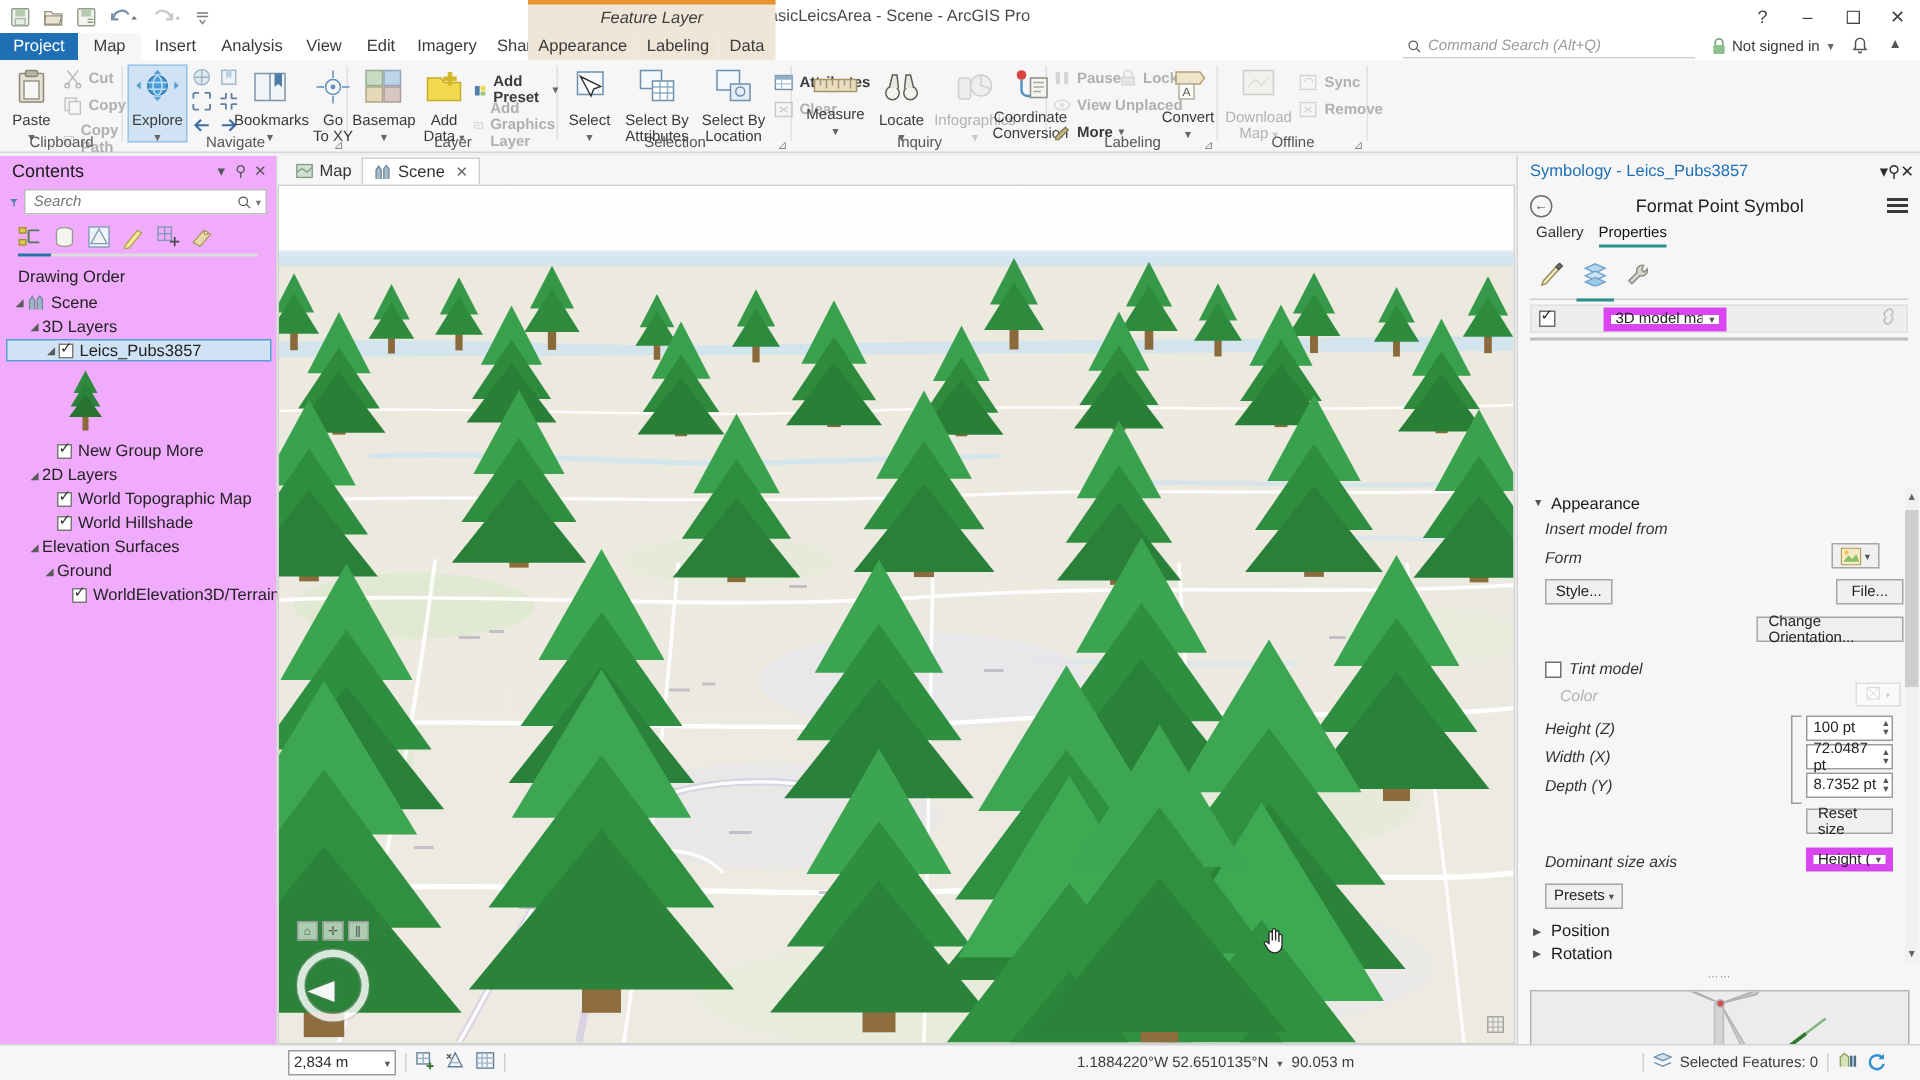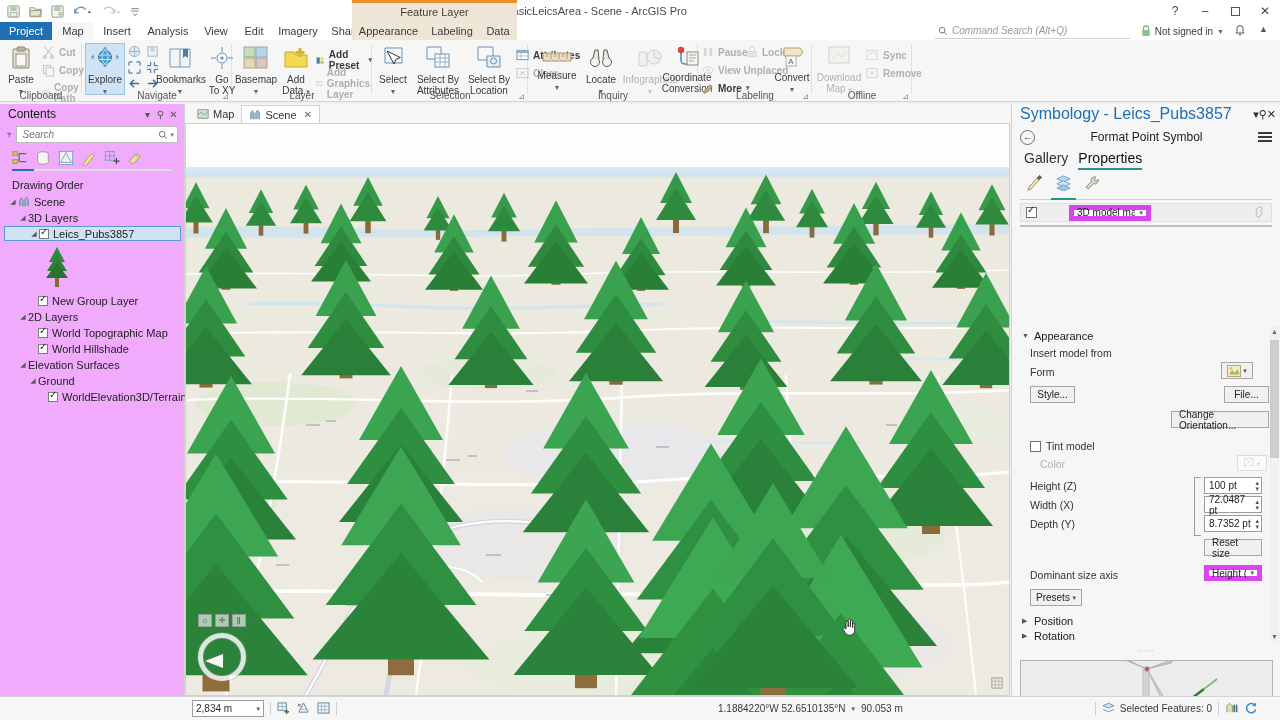--- a/index.html
+++ b/index.html
@@ -108,49 +108,49 @@
              border-top:7px solid transparent; border-bottom:7px solid transparent;
              border-right:18px solid rgba(255,255,255,.95);
              filter:drop-shadow(0 0 1px rgba(120,120,120,.8)); }
   .attrib { position:absolute; right:6px; bottom:4px; font-size:9px; color:#777; }
   .cursor-hand { position:absolute; left:656px; top:494px; font-size:13px; color:#333; }
 
   
   .symb { position:absolute; left:1011px; top:104px; width:269px; height:592px; background:#f6f6f6;
           border-left:1px solid #d4d4d4; }
   .symb-hd { height:20px; display:flex; align-items:center; padding:0 4px 0 8px; }
-  .symb-hd .t { flex:1; font-size:16px; color:#1f6fb4; }
+  .symb-hd .t { flex:1; font-size:11px; color:#1f6fb4; }
   .fmt-row { height:26px; display:flex; align-items:center; padding:0 8px; }
   .backcirc { width:15px; height:15px; border-radius:50%; border:1px solid #6d6d6d;
               display:flex; align-items:center; justify-content:center; font-size:9px; color:#444; }
   .fmt-title { flex:1; text-align:center; font-size:12px; color:#222; }
   .hamb { width:14px; display:flex; flex-direction:column; gap:2px; }
   .hamb i { display:block; height:2px; background:#3a3a3a; }
   .gp-tabs { display:flex; gap:10px; padding:0 0 0 12px; height:18px; align-items:flex-start;
-             font-size:14px; color:#333; }
+             font-size:10px; color:#333; }
   .gp-tabs .sel { color:#111; border-bottom:2px solid #2a8f8f; padding-bottom:2px; }
   .sym-icons { display:flex; gap:12px; padding:5px 0 0 14px; height:26px; align-items:center; }
   .sym-icons .und { position:relative; }
   .sym-icons .und:after { content:""; position:absolute; left:-4px; right:-4px; bottom:-7px;
                           height:2px; background:#2a8f8f; }
   .hr { height:1px; background:#cfcfcf; margin:5px 8px 0 8px; }
   .layerbar { margin:3px 8px 0 8px; height:19px; background:#eeeeee; border:1px solid #e0e0e0;
               display:flex; align-items:center; padding:0 5px; gap:7px; }
   .cbx2 { width:11px; height:11px; border:1px solid #6f6f6f; background:#fff; position:relative; flex:0 0 auto; }
   .cbx2.on:after { content:"✓"; position:absolute; left:0px; top:-4px; font-size:10px; color:#222; }
   .combo { height:16px; background:#fff; border:5px solid #d946ef; display:flex; align-items:center;
            justify-content:space-between; padding:0 3px; font-size:10px; color:#222; }
   .combo .cv { white-space:nowrap; overflow:hidden; }
   .combo .car { font-size:7px; color:#555; margin-left:4px; }
   .hr2 { height:2px; background:#bdbdbd; margin:3px 8px 0 8px; }
   .scroller { position:absolute; left:0; top:222px; width:269px; height:317px; overflow:hidden; }
   .sec { font-size:11px; color:#1a1a1a; display:flex; align-items:center; gap:5px; padding-left:10px;
          height:15px; }
   .sec .ch { font-size:7px; color:#555; width:7px; }
-  .lbl { font-size:10.5px; color:#333; }
+  .lbl { font-size:10.5px; color:#333;font-style:italic; }
   .dim { color:#b2b2b2; }
   .btn { background:#f0f0f0; border:1px solid #a6a6a6; font-size:10px; color:#222; height:17px;
          display:flex; align-items:center; justify-content:center; padding:0 7px; }
   .spin { height:17px; background:#fff; border:1px solid #9c9c9c; display:flex; align-items:center;
           padding:0 2px 0 4px; font-size:10px; color:#222; }
   .spin .v { flex:1; }
   .spin .ar { display:flex; flex-direction:column; line-height:6px; font-size:7px; color:#555; }
   .vscroll { position:absolute; right:2px; top:0; width:9px; height:317px; background:#f1f1f1; }
   .vscroll .thumb { position:absolute; left:0; top:14px; width:9px; height:118px; background:#cdcdcd; }
   .vscroll .ar { position:absolute; left:0; width:9px; height:12px; text-align:center; font-size:7px;
@@ -685,21 +685,21 @@
     <div class="legend-sym">
       <svg width="26" height="44" viewBox="0 0 26 44">
         <rect x="11" y="30" width="4" height="12" fill="#8a6a3a"></rect>
         <path d="M13 2L21 17H5z" fill="#2e8b3d"></path>
         <path d="M13 10L23 26H3z" fill="#2b8139"></path>
         <path d="M13 18L24 33H2z" fill="#27732f"></path>
       </svg>
     </div>
     <div class="trow" style="padding-left:34px">
       <span class="cbx on"></span>
-      <span>New Group Layer</span>
+      <span>New Group More</span>
     </div>
     <div class="trow" style="padding-left:14px">
       <span class="arw">◢</span>
       <span>2D Layers</span>
     </div>
     <div class="trow" style="padding-left:34px">
       <span class="cbx on"></span>
       <span>World Topographic Map</span>
     </div>
     <div class="trow" style="padding-left:34px">

